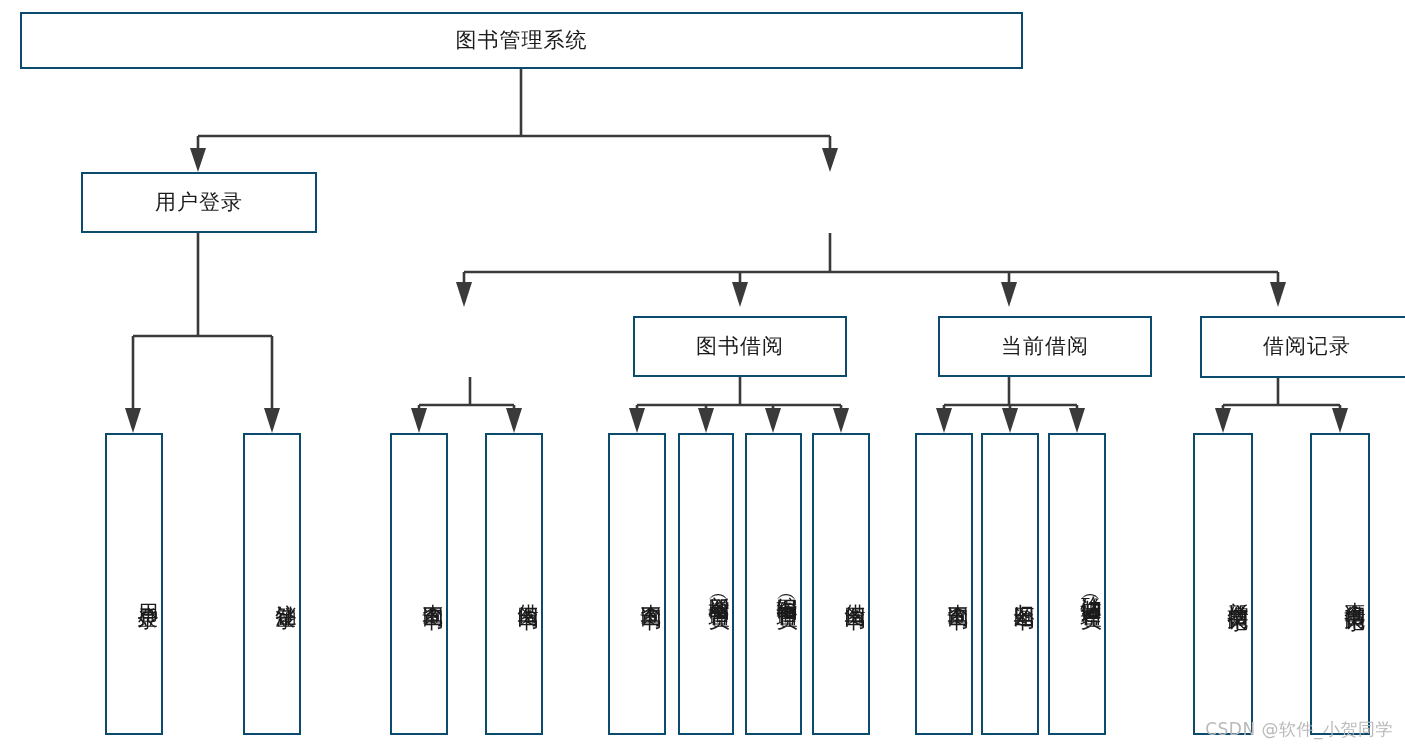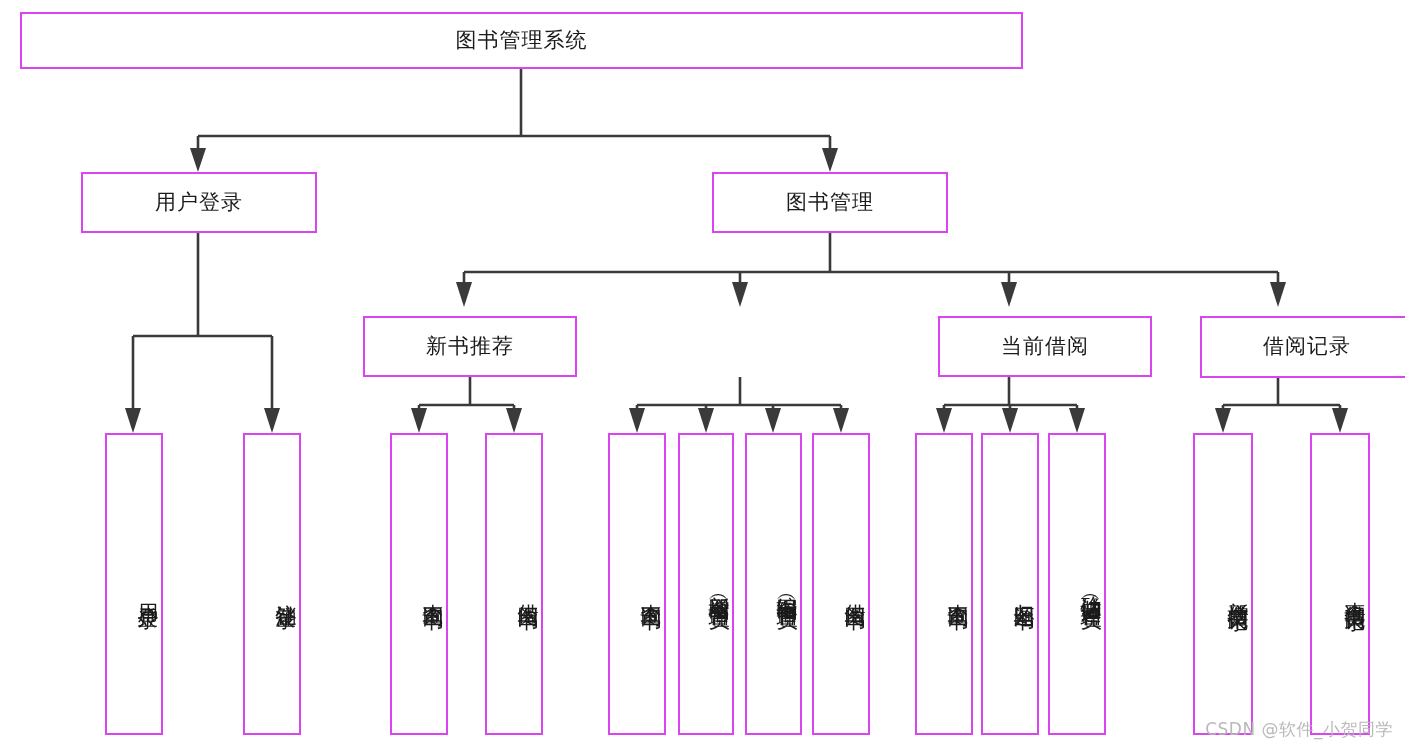--- a/index.html
+++ b/index.html
@@ -6,21 +6,21 @@
   html,body{margin:0;padding:0;background:#ffffff;}
   body{
     font-family:"DejaVu Sans","Liberation Sans",sans-serif;
     width:1405px;height:747px;position:relative;overflow:hidden;
   }
   #diagram{position:absolute;left:0;top:0;width:1405px;height:747px;}
   .node{
     position:absolute;
     box-sizing:border-box;
     background:#ffffff;
-    border:2px solid #d946ef;
+    border:2px solid #0c4a6e;
     display:flex;
     align-items:center;
     justify-content:center;
     color:#1b1b1b;
     letter-spacing:1px;
   }
   .node.h{
     font-size:21px;
     line-height:1.2;
   }
@@ -119,23 +119,22 @@
     <line x1="1223" y1="405" x2="1340" y2="405"></line>
     <line x1="1223" y1="405" x2="1223" y2="418"></line>
     <polygon points="1223,433 1215,408 1231,408"></polygon>
     <line x1="1340" y1="405" x2="1340" y2="418"></line>
     <polygon points="1340,433 1332,408 1348,408"></polygon>
   </svg>
 
   <div class="node h" style="left:20px;top:12px;width:1003px;height:57px;">图书管理系统</div>
 
   <div class="node h" style="left:81px;top:172px;width:236px;height:61px;">用户登录</div>
-  <div class="node h" style="left:712px;top:172px;width:236px;height:61px;">图书管理</div>
 
-  <div class="node h" style="left:363px;top:316px;width:214px;height:61px;">新书推荐</div>
+  <div class="node h" style="left:633px;top:316px;width:214px;height:61px;">图书借阅</div>
   <div class="node h" style="left:938px;top:316px;width:214px;height:61px;">当前借阅</div>
   <div class="node h" style="left:1173px;top:316px;width:214px;height:62px;margin-left:27px;">借阅记录</div>
 
   <div class="node v" style="left:105px;top:433px;width:58px;height:302px;">用户登录</div>
   <div class="node v" style="left:243px;top:433px;width:58px;height:302px;">注销登录</div>
 
   <div class="node v" style="left:390px;top:433px;width:58px;height:302px;">查询图书</div>
   <div class="node v" style="left:485px;top:433px;width:58px;height:302px;">借阅图书</div>
 
   <div class="node v" style="left:608px;top:433px;width:58px;height:302px;">查询图书</div>

